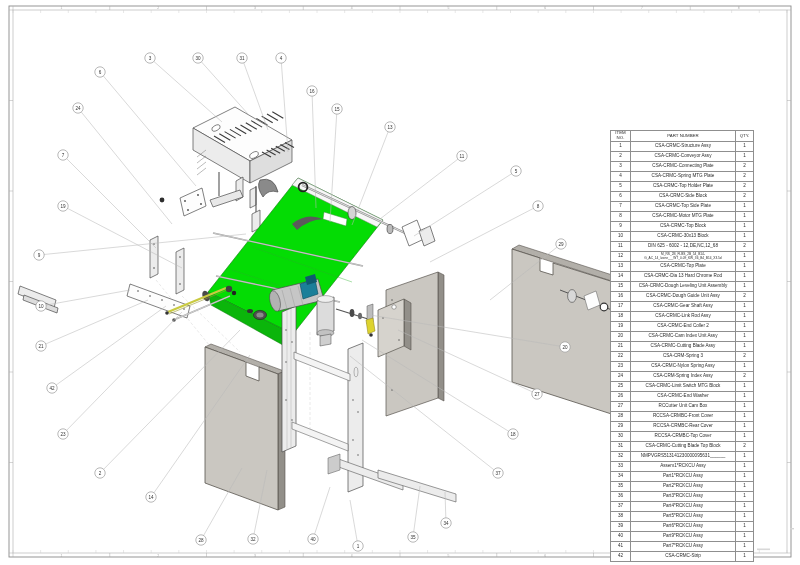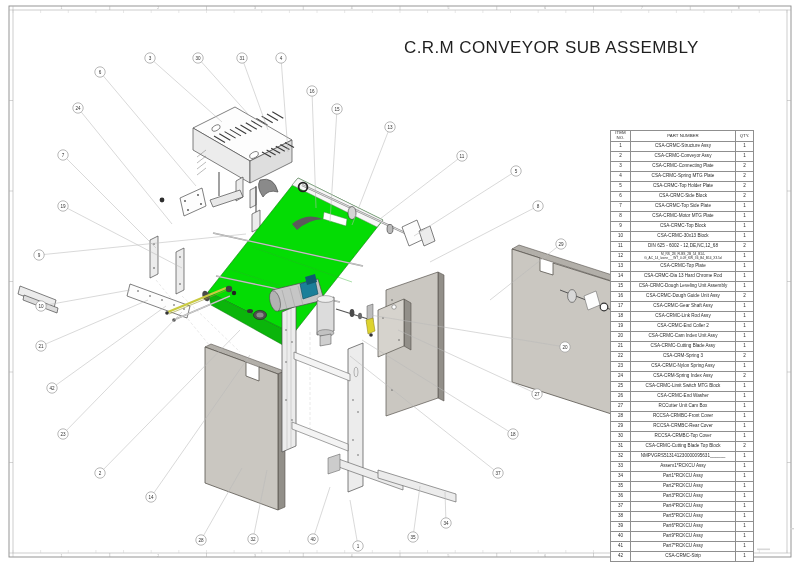--- a/index.html
+++ b/index.html
@@ -504,21 +504,20 @@
           </g>
         </g>
     </g>
 
     <g>
       <rect x="757" y="548.5" width="13" height="1.6" fill="#d8d8d8"></rect>
       <rect x="790" y="528" width="4" height="1.4" fill="#d4d4d4"></rect>
     </g>
   </svg>
 
-  <div class="title">C.R.M CONVEYOR SUB ASSEMBLY</div>
 
   <table class="bom">
     <colgroup>
         <col style="width:20px">
         <col style="width:105px">
         <col style="width:18px">
       </colgroup>
     <thead>
       <tr>
         <th>ITEM NO.</th>

